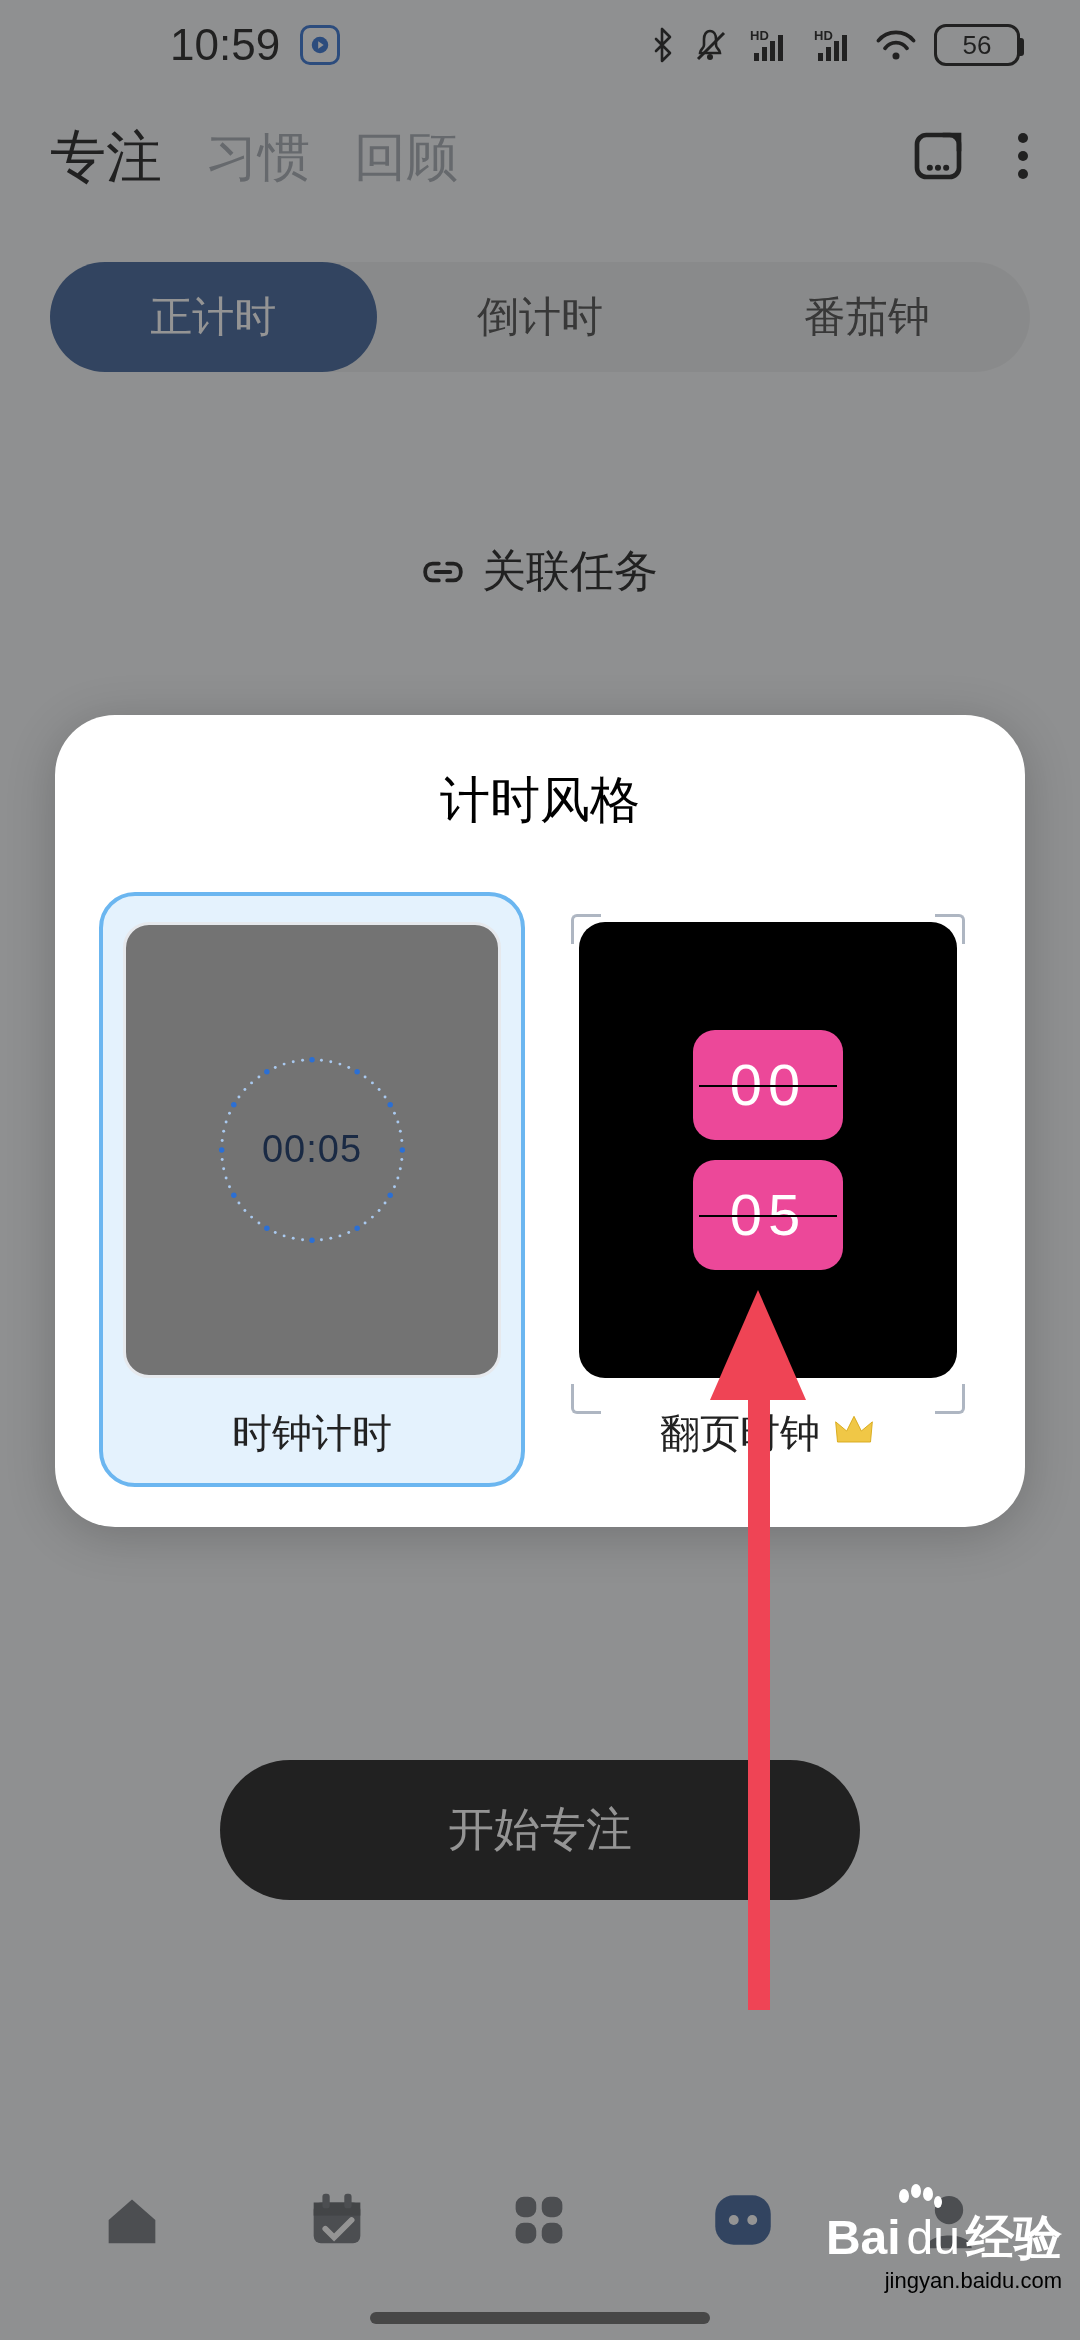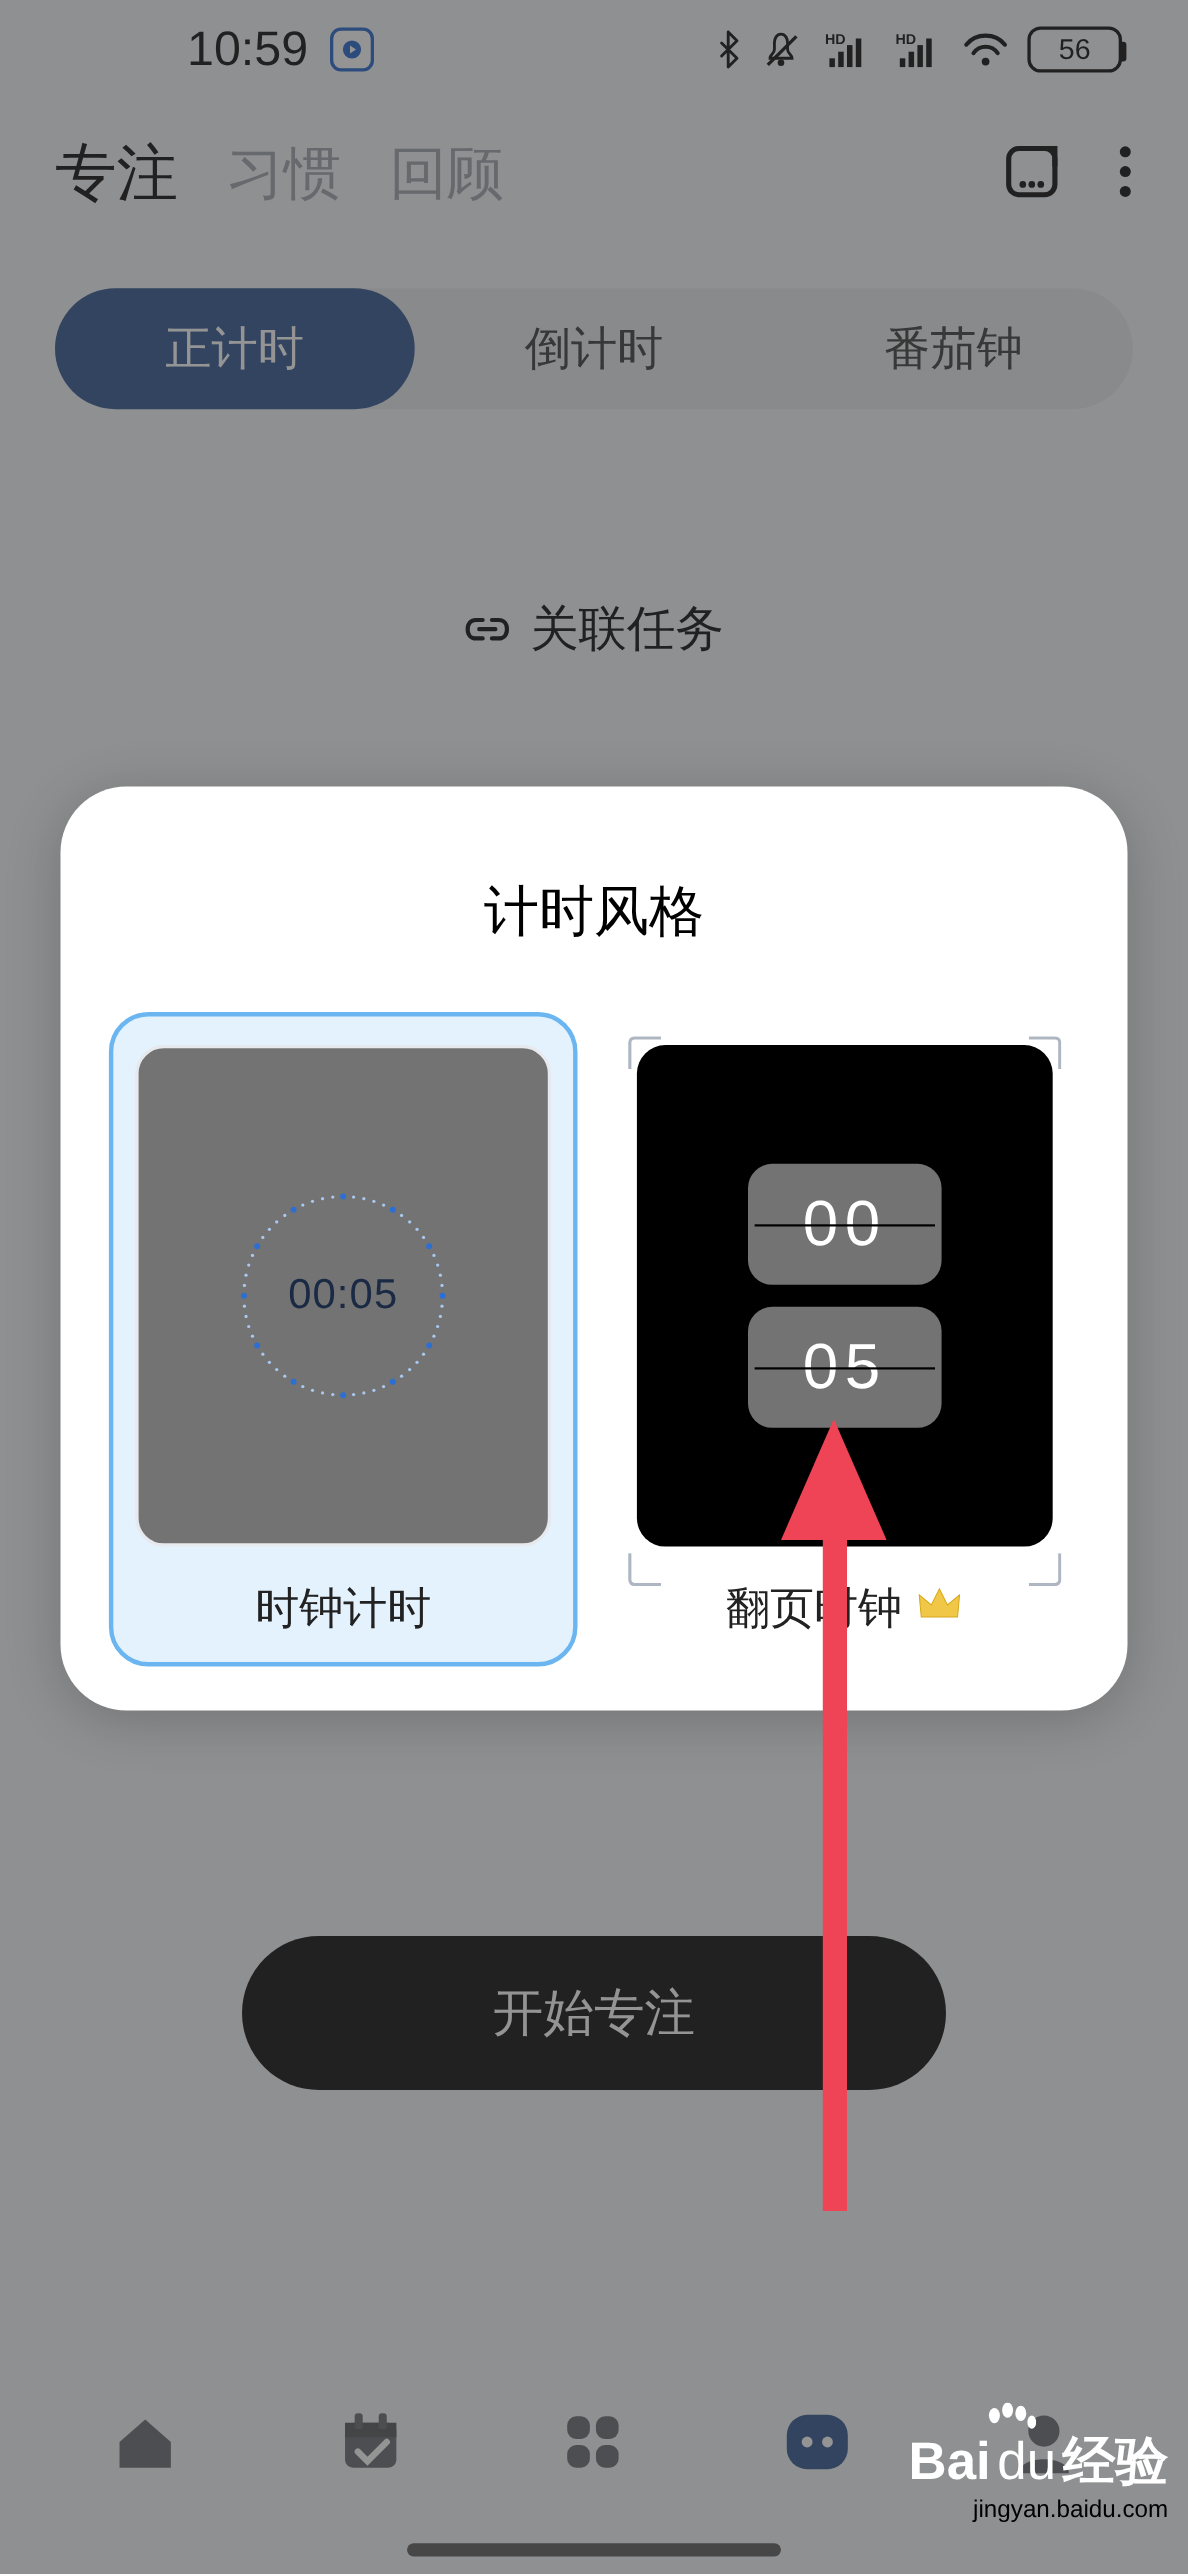--- a/index.html
+++ b/index.html
@@ -39,31 +39,31 @@
     
     .bottom-nav { position:absolute; left:0; right:0; bottom:50px; height:140px; display:flex; align-items:center; justify-content:space-around; padding:0 30px; }
     .bottom-nav .nav-item { display:flex; align-items:center; justify-content:center; }
     .home-handle { position:absolute; bottom:16px; left:50%; transform:translateX(-50%); width:340px; height:12px; background:#555; border-radius:10px; }
 
     
     .dim { position:absolute; inset:0; background:rgba(60,60,60,0.55); }
 
     
     .modal { position:absolute; left:55px; right:55px; top:715px; background:#fff; border-radius:60px; padding:52px 44px 40px 44px; box-shadow:0 8px 50px rgba(0,0,0,0.2); }
-    .modal-title { text-align:center; font-size:50px; font-weight:500; margin-bottom:58px;margin-top:28px; }
+    .modal-title { text-align:center; font-size:50px; font-weight:500; margin-bottom:58px; }
     .options { display:flex; gap:30px; }
     .option { flex:1; border-radius:36px; padding:26px 20px 22px 20px; display:flex; flex-direction:column; align-items:center; border:4px solid transparent; }
     .option.selected { border-color:#6bb6f0; background:#e4f2fd; }
     .option .preview { width:100%; aspect-ratio: 262/316; border-radius:26px; display:flex; align-items:center; justify-content:center; position:relative; margin-bottom:28px; }
     .option .preview.light { background:#737373; border:3px solid #e6e9ed; }
     .option .preview.dark { background:#000; flex-direction:column; gap:20px; }
     .preview.light .ring { width:210px; height:210px; position:relative; display:flex; align-items:center; justify-content:center; }
     .ring svg { position:absolute; inset:0; }
     .ring .ring-time { font-size:38px; color:#1a2a44; letter-spacing:1px; }
-    .flip-card { width:176px; height:110px; background:#737373; border-radius:22px; display:flex; align-items:center; justify-content:center; color:#fff; font-size:58px; letter-spacing:6px; font-weight:300; position:relative; }
+    .flip-card { width:150px; height:110px; background:#ec4899; border-radius:22px; display:flex; align-items:center; justify-content:center; color:#fff; font-size:58px; letter-spacing:6px; font-weight:300; position:relative; }
     .flip-card::after { content:""; position:absolute; left:6px; right:6px; top:50%; height:2px; background:#000; }
     .option-label-row { display:flex; align-items:center; justify-content:center; gap:12px; }
     .option-label { font-size:40px; color:#222; }
     .crown svg { width:44px; height:44px; }
     .option .corner { position:absolute; width:30px; height:30px; border:3px solid #aeb6c2; }
     .option .c-tl { top:-8px; left:-8px; border-right:none; border-bottom:none; border-radius:6px 0 0 0; }
     .option .c-tr { top:-8px; right:-8px; border-left:none; border-bottom:none; border-radius:0 6px 0 0; }
     .option .c-bl { bottom:-8px; left:-8px; border-right:none; border-top:none; border-radius:0 0 0 6px; }
     .option .c-br { bottom:-8px; right:-8px; border-left:none; border-top:none; border-radius:0 0 6px 0; }
     .preview-wrap { position:relative; width:100%; }

